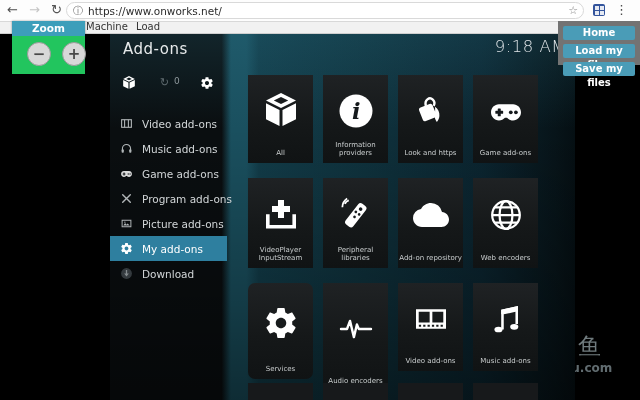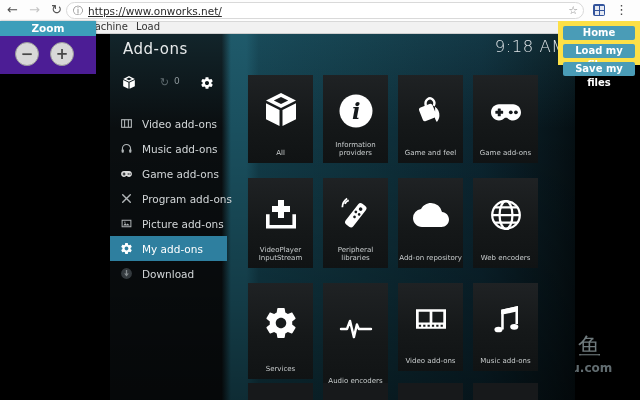--- a/index.html
+++ b/index.html
@@ -6,21 +6,21 @@
   #stage{position:relative;width:640px;height:400px;background:#000;overflow:hidden;
          font-family:"DejaVu Sans","Liberation Sans",sans-serif;}
   .abs{position:absolute;}
 
   
   #browser-bar{left:0;top:0;width:640px;height:21px;background:#fdfdfd;border-bottom:1px solid #d8d8d8;z-index:40;}
   .nav-glyph{position:absolute;top:1px;font-size:13px;line-height:18px;cursor:pointer;}
   #url-field{position:absolute;left:66px;top:2px;width:516px;height:15px;background:#fff;
              border:1px solid #d9d9d9;border-radius:9px;}
   #url-info{position:absolute;left:6px;top:1px;font-size:10px;color:#6d6d6d;}
-  #url-text{position:absolute;left:21px;top:2px;font-size:10.5px;color:#2b2b2b;white-space:nowrap;text-decoration:underline;}
+  #url-text{position:absolute;left:21px;top:2px;font-size:10.5px;color:#2b2b2b;white-space:nowrap;}
   #url-star{position:absolute;right:5px;top:1px;font-size:11px;color:#8f8f8f;}
   #ext-icon{position:absolute;left:593px;top:4px;width:12px;height:12px;background:#33549c;border-radius:2px;}
   #ext-icon i{position:absolute;width:4px;height:4px;background:rgba(255,255,255,.88);}
   #menu-dots{position:absolute;left:615px;top:2px;font-size:13px;color:#4d4d4d;}
 
   
   #machine-menubar{left:0;top:21px;width:558px;height:12px;background:#f1f1f1;
                    border-bottom:1px solid #cfcfcf;z-index:10;font-size:10px;color:#333;}
   #machine-menubar span{position:absolute;top:0;line-height:12px;cursor:default;}
   #mi-machine{left:86px;} #mi-view{left:136px;}
@@ -53,30 +53,30 @@
   .tile{position:absolute;width:65px;background:linear-gradient(180deg,#1f2224 0%,#151819 55%,#101314 100%);cursor:pointer;}
   .tile-iconwrap{position:absolute;left:0;right:0;top:4px;bottom:20px;display:flex;align-items:center;justify-content:center;}
   .tile-iconwrap .svgicon{width:36px;height:36px;}
   .tile-label{position:absolute;left:1px;right:1px;bottom:5px;text-align:center;font-size:7px;
               line-height:1.25;color:#c9cdce;}
   .partial-tile{position:absolute;top:308px;width:65px;height:17px;background:#17191b;}
 
   .svgicon svg{width:100%;height:100%;display:block;}
 
   
-  #zoom-panel{left:0;top:21px;width:96px;height:53px;background:#4c1d95;z-index:50;box-shadow:0 0 2px rgba(0,0,0,.4);}
+  #zoom-panel{left:12px;top:21px;width:73px;height:53px;background:#22c55e;z-index:50;box-shadow:0 0 2px rgba(0,0,0,.4);}
   #zoom-header{position:absolute;left:0;top:0;width:100%;height:15px;background:#3d9eba;color:#fff;
                font-size:10.5px;font-weight:bold;text-align:center;line-height:15px;}
   .zoom-btn{position:absolute;top:21px;width:24px;height:24px;border-radius:50%;background:#d8d8d8;
             border:1px solid #9a9a9a;color:#484848;font-size:15px;font-weight:bold;text-align:center;
             line-height:23px;cursor:pointer;box-sizing:border-box;}
   #zoom-minus{left:15px;} #zoom-plus{left:50px;}
 
   
-  #files-panel{left:558px;top:21px;width:82px;height:44px;background:#fde047;z-index:50;}
+  #files-panel{left:558px;top:21px;width:82px;height:44px;background:#737373;z-index:50;}
   .file-btn{position:absolute;left:5px;width:72px;height:14px;background:#4a9cb7;border-radius:2px;
             color:#fff;font-size:10px;font-weight:bold;text-align:center;line-height:14px;cursor:pointer;}
   #btn-home{top:5px;} #btn-load{top:23px;} #btn-save{top:41px;}
 
   
   #watermark{z-index:60;}
   #wm-fish{position:absolute;left:438px;top:323px;width:90px;height:66px;}
   #wm-cjk{position:absolute;left:524px;top:331px;font-size:23px;letter-spacing:4px;color:rgba(132,144,148,.85);}
   #wm-site{position:absolute;left:527px;top:361px;font-size:12px;font-weight:bold;color:#616c70;}
 </style>
@@ -222,21 +222,21 @@
         <div class="tile" style="left: 150px; top: 0px; height: 88px;">
           <div class="tile-iconwrap">
             <span class="svgicon">
               <svg viewBox="0 0 24 24">
                 <rect x="5" y="8.2" width="9.6" height="9.6" rx="1.6" fill="#ffffff" transform="rotate(-22 9.8 13)"></rect>
                 <path d="M8.6 8.6C7.4 4.6 11 2.4 13.2 4.4c1.3 1.2 1.3 2.8.6 4.2" fill="none" stroke="#ffffff" stroke-width="1.6"></path>
                 <path fill="#ffffff" d="M14.6 9.2c2.2 1.3 3.2 3.7 3 6.2-.1 1.6-.8 3-1.7 3.9-.9-1.1-1.5-2.5-1.4-4.1.1-2.1.5-4.2.1-6z"></path>
               </svg>
             </span>
           </div>
-          <div class="tile-label">Game and feel</div>
+          <div class="tile-label">Look and https</div>
         </div>
         <div class="tile" style="left: 225px; top: 0px; height: 88px;">
           <div class="tile-iconwrap">
             <span class="svgicon">
               <svg viewBox="0 0 24 24">
                 <path fill="#ffffff" d="M7.3 7.5h9.4c3 0 5.3 2.4 5.3 5.4s-2.4 5.4-5.3 5.4c-1.6 0-3-.7-4-1.8h-1.4c-1 1.1-2.4 1.8-4 1.8-3 0-5.3-2.4-5.3-5.4s2.4-5.4 5.3-5.4z"></path>
                 <g fill="#15191c">
                   <rect x="4.9" y="11.9" width="5.2" height="2" rx=".4"></rect>
                   <rect x="6.5" y="10.3" width="2" height="5.2" rx=".4"></rect>
                   <circle cx="15.2" cy="12.9" r="1.25"></circle>
@@ -290,21 +290,21 @@
             <span class="svgicon">
               <svg viewBox="0 0 24 24" fill="none" stroke="#ffffff" stroke-width="1.5">
                 <circle cx="12" cy="12" r="9.2"></circle>
                 <ellipse cx="12" cy="12" rx="4.3" ry="9.2"></ellipse>
                 <path d="M2.8 12h18.4M4.2 6.9h15.6M4.2 17.1h15.6"></path>
               </svg>
             </span>
           </div>
           <div class="tile-label">Web encoders</div>
         </div>
-        <div class="tile" style="left: 0px; top: 208px; height: 96px;">
+        <div class="tile" style="left: 0px; top: 208px; height: 96px; border-radius: 7px;">
           <div class="tile-iconwrap">
             <span class="svgicon">
               <svg viewBox="0 0 24 24">
                 <path fill="#ffffff" d="M19.43 12.98c.04-.32.07-.64.07-.98s-.03-.66-.07-.98l2.11-1.65c.19-.15.24-.42.12-.64l-2-3.46c-.12-.22-.39-.3-.61-.22l-2.49 1c-.52-.4-1.08-.73-1.69-.98l-.38-2.65C14.46 2.18 14.25 2 14 2h-4c-.25 0-.46.18-.49.42l-.38 2.65c-.61.25-1.17.59-1.69.98l-2.49-1c-.23-.09-.49 0-.61.22l-2 3.46c-.13.22-.07.49.12.64l2.11 1.65c-.04.32-.07.65-.07.98s.03.66.07.98l-2.11 1.65c-.19.15-.24.42-.12.64l2 3.46c.12.22.39.3.61.22l2.49-1c.52.4 1.08.73 1.69.98l.38 2.65c.03.24.24.42.49.42h4c.25 0 .46-.18.49-.42l.38-2.65c.61-.25 1.17-.59 1.69-.98l2.49 1c.23.09.49 0 .61-.22l2-3.46c.12-.22.07-.49-.12-.64l-2.11-1.65zM12 15.5c-1.93 0-3.5-1.57-3.5-3.5s1.57-3.5 3.5-3.5 3.5 1.57 3.5 3.5-1.57 3.5-3.5 3.5z"></path>
               </svg>
             </span>
           </div>
           <div class="tile-label">Services</div>
         </div>
         <div class="tile" style="left: 75px; top: 208px; height: 108px;">

